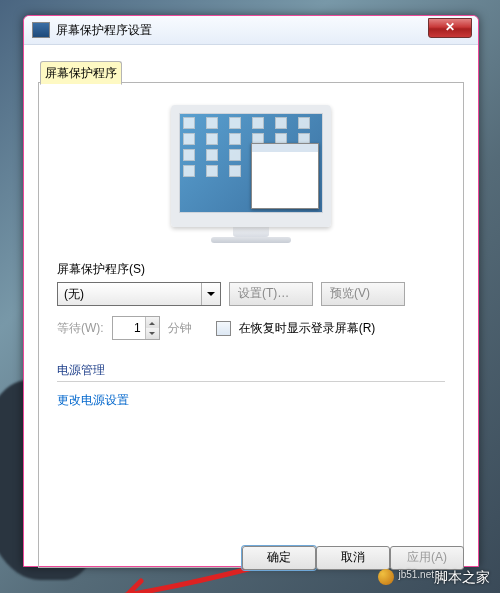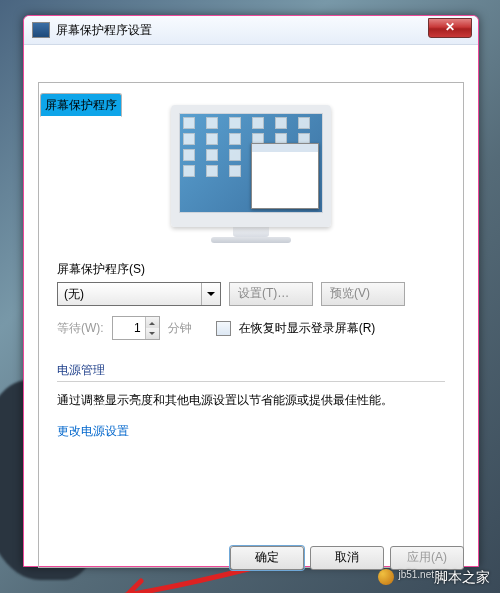--- a/index.html
+++ b/index.html
@@ -68,26 +68,25 @@
   .tab-strip {
     height: 26px;
     position: relative;
   }
   .tab {
     position: absolute;
     top: 4px; left: 2px;
     height: 22px;
     padding: 0 4px;
     line-height: 22px;
-    background: #0ea5e9;
+    background: #fef9c3;
     border: 1px solid #b5b5b5;
     border-bottom: 1px solid #fff;
     border-radius: 3px 3px 0 0;
     z-index: 2;
-    margin-top: 32px;
   }
   .tab-page {
     border: 1px solid #b5b5b5;
     margin-top: -1px;
     padding: 18px;
     height: 448px;
     position: relative;
   }
   .monitor-wrap {
     display: flex;
@@ -219,21 +218,20 @@
   .red-arrow {
     position: absolute;
     left: 58px; top: 470px;
     pointer-events: none;
   }
   .footer-btns {
     position: absolute;
     right: 14px;
     bottom: 10px;
     display: flex;
-    gap: 6px;
   }
   .footer-btns .fbtn {
     min-width: 72px; height: 22px;
     border: 1px solid #888;
     background: linear-gradient(#f6f6f6,#e2e2e2);
     text-align: center; line-height: 20px;
     border-radius: 3px;
   }
   .footer-btns .fbtn.primary {
     box-shadow: 0 0 0 1px #6fa8d8;
@@ -327,21 +325,20 @@
         </div>
         <span class="disabled-text">分钟</span>
         <span style="width:8px"></span>
         <div class="checkbox"></div>
         <span>在恢复时显示登录屏幕(R)</span>
       </div>
 
       <div class="divider-group">
         <div class="group-title">电源管理</div>
         <div class="group-line"></div>
-        <div style="margin-bottom:14px;">通过调整显示亮度和其他电源设置以节省能源或提供最佳性能。</div>
         <span class="link">更改电源设置</span>
       </div>
 
       <svg class="red-arrow" width="200" height="60">
         <path d="M190 6 Q 100 30 30 42 L 50 52 M30 42 L 44 28" stroke="#d22" stroke-width="5" fill="none" stroke-linecap="round"></path>
       </svg>
 
     </div>
 
     <div class="footer-btns">

